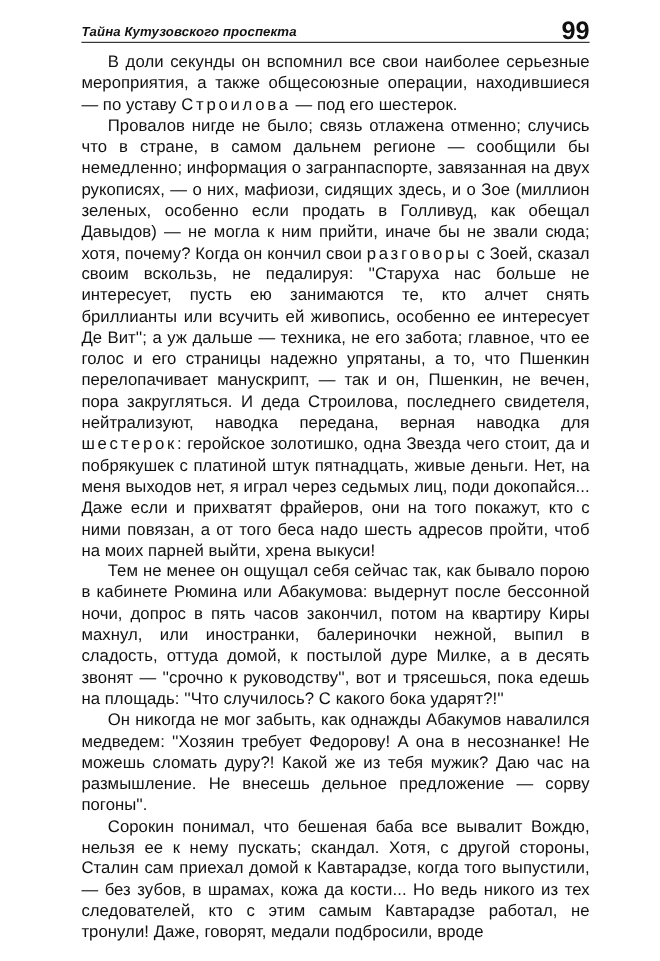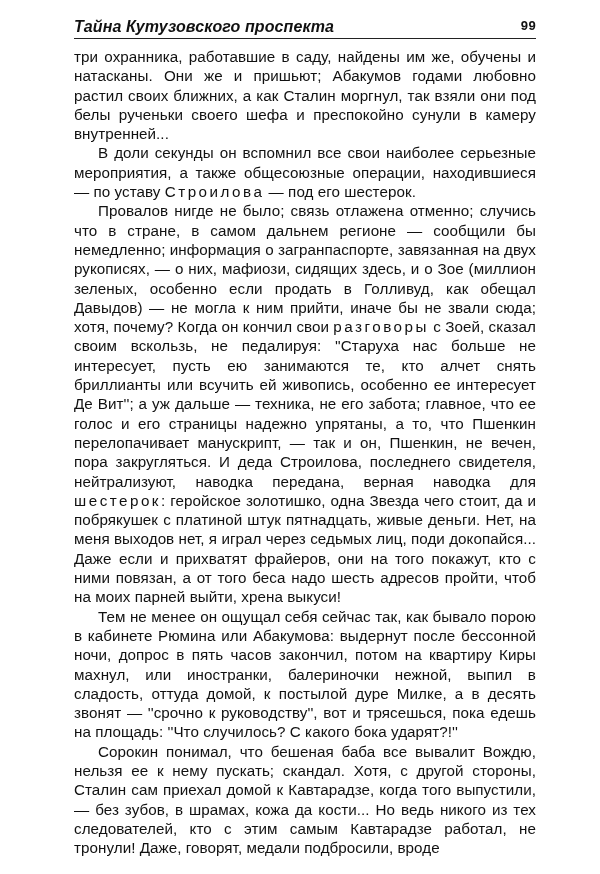--- a/index.html
+++ b/index.html
@@ -26,27 +26,27 @@
       justify-content: space-between;
       align-items: flex-end;
       height: 22px;
       border-bottom: 1.5px solid #222;
       padding-bottom: 2px;
     }
     .running-title {
       font-family: "Liberation Sans", sans-serif;
       font-style: italic;
       font-weight: bold;
-      font-size: 16px;
+      font-size: 12px;
       letter-spacing: 0.1px;
     }
     .page-number {
-      font-family: Liberation Mono, monospace;
+      font-family: Liberation Sans, sans-serif;
       font-weight: bold;
-      font-size: 13px;
+      font-size: 23px;
       line-height: 18px;
     }
     .body-text {
       margin-top: 8px;
       font-size: 15.2px;
       line-height: 19.3px;
       text-align: justify;
       letter-spacing: 0.05px;
     }
     .para {
@@ -63,24 +63,24 @@
 </head>
 <body>
 
 <div class="page">
   <div class="running-head">
     <span class="running-title">Тайна Кутузовского проспекта</span>
     <span class="page-number">99</span>
   </div>
 
   <div class="body-text">
-    <p class="para">три охранника, работавшие в саду, найдены им же, обучены и натасканы. Они же и пришьют; Абакумов годами любовно растил своих ближних, а как Сталин моргнул, так взяли они под белы рученьки своего шефа и преспокойно сунули в камеру внутренней...</p>
 
     <p class="para indent"><span>В доли секунды он вспомнил все свои наиболее серьезные мероприятия, а также общесоюзные операции, находившиеся — по уставу </span><span class="spaced">Строилова</span><span> — под его шестерок.</span></p>
 
     <p class="para indent"><span>Провалов нигде не было; связь отлажена отменно; случись что в стране, в самом дальнем регионе — сообщили бы немедленно; информация о загранпаспорте, завязанная на двух рукописях, — о них, мафиози, сидящих здесь, и о Зое (миллион зеленых, особенно если продать в Голливуд, как обещал Давыдов) — не могла к ним прийти, иначе бы не звали сюда; хотя, почему? Когда он кончил свои </span><span class="spaced">разговоры</span><span> с Зоей, сказал своим вскользь, не педалируя: ''Старуха нас больше не интересует, пусть ею занимаются те, кто алчет снять бриллианты или всучить ей живопись, особенно ее интересует Де Вит''; а уж дальше — техника, не его забота; главное, что ее голос и его страницы надежно упрятаны, а то, что Пшенкин перелопачивает манускрипт, — так и он, Пшенкин, не вечен, пора закругляться. И деда Строилова, последнего свидетеля, нейтрализуют, наводка передана, верная наводка для </span><span class="spaced">шестерок</span><span>: геройское золотишко, одна Звезда чего стоит, да и побрякушек с платиной штук пятнадцать, живые деньги. Нет, на меня выходов нет, я играл через седьмых лиц, поди докопайся... Даже если и прихватят фрайеров, они на того покажут, кто с ними повязан, а от того беса надо шесть адресов пройти, чтоб на моих парней выйти, хрена выкуси!</span></p>
 
     <p class="para indent">Тем не менее он ощущал себя сейчас так, как бывало порою в кабинете Рюмина или Абакумова: выдернут после бессонной ночи, допрос в пять часов закончил, потом на квартиру Киры махнул, или иностранки, балериночки нежной, выпил в сладость, оттуда домой, к постылой дуре Милке, а в десять звонят — ''срочно к руководству'', вот и трясешься, пока едешь на площадь: ''Что случилось? С какого бока ударят?!''</p>
 
+    <p class="para indent">Он никогда не мог забыть, как однажды Абакумов навалился медведем: ''Хозяин требует Федорову! А она в несознанке! Не можешь сломать дуру?! Какой же из тебя мужик? Даю час на размышление. Не внесешь дельное предложение — сорву погоны''.</p>
 
     <p class="para indent">Сорокин понимал, что бешеная баба все вывалит Вождю, нельзя ее к нему пускать; скандал. Хотя, с другой стороны, Сталин сам приехал домой к Кавтарадзе, когда того выпустили, — без зубов, в шрамах, кожа да кости... Но ведь никого из тех следователей, кто с этим самым Кавтарадзе работал, не тронули! Даже, говорят, медали подбросили, вроде</p>
   </div>
 </div>
 
 </body></html>

